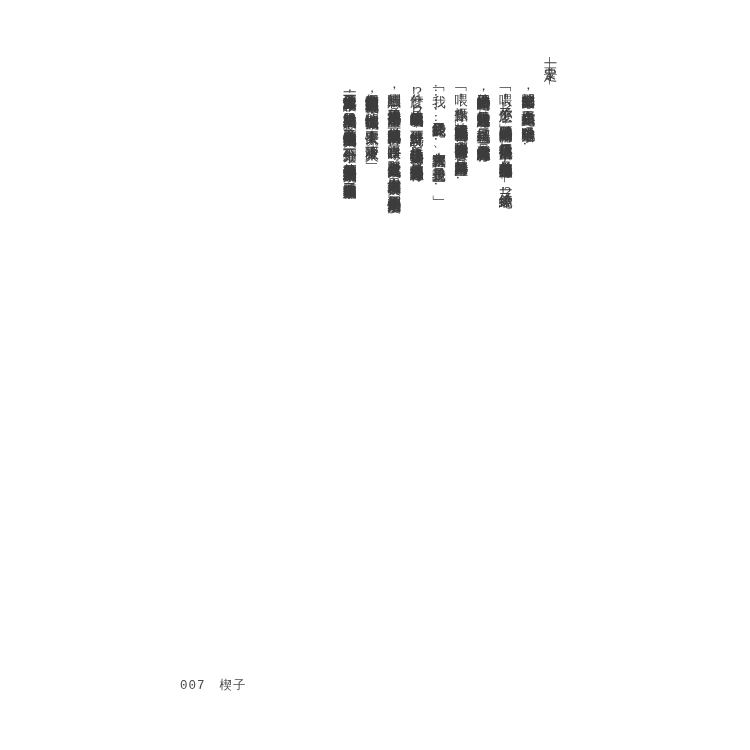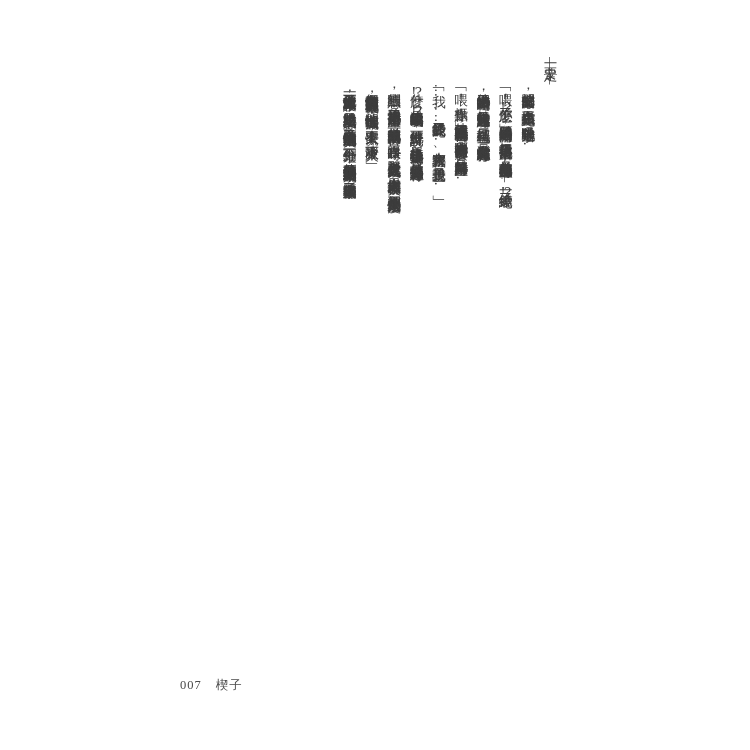--- a/index.html
+++ b/index.html
@@ -35,20 +35,21 @@
     text-indent: 2em;
   }
   .page-footer {
     position: absolute;
     left: 180px;
     top: 677px;
     font-size: 12.5px;
     letter-spacing: 1px;
     color: #4a4a4a;
     white-space: nowrap;
+    font-family: Liberation Mono, monospace;
   }
   .page-footer .page-number {
     margin-right: 14px;
     font-variant-numeric: oldstyle-nums;
   }
 </style>
 </head>
 <body>
 
 <div class="book-page">

